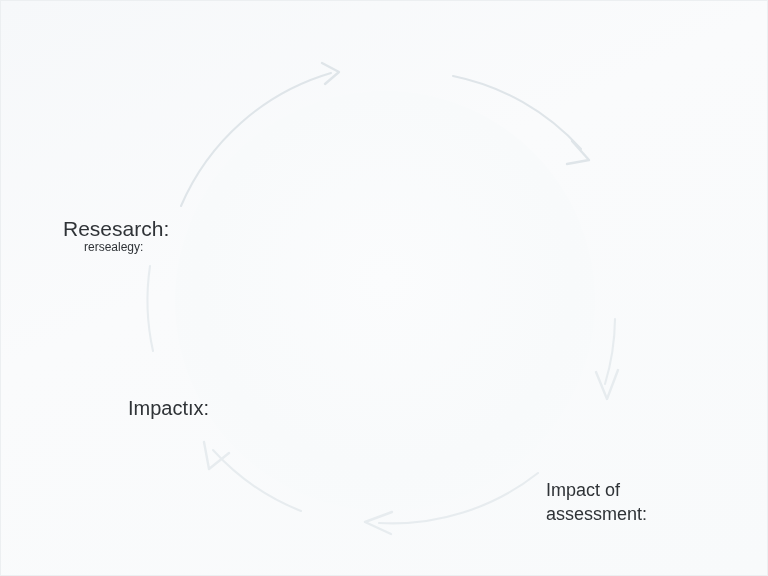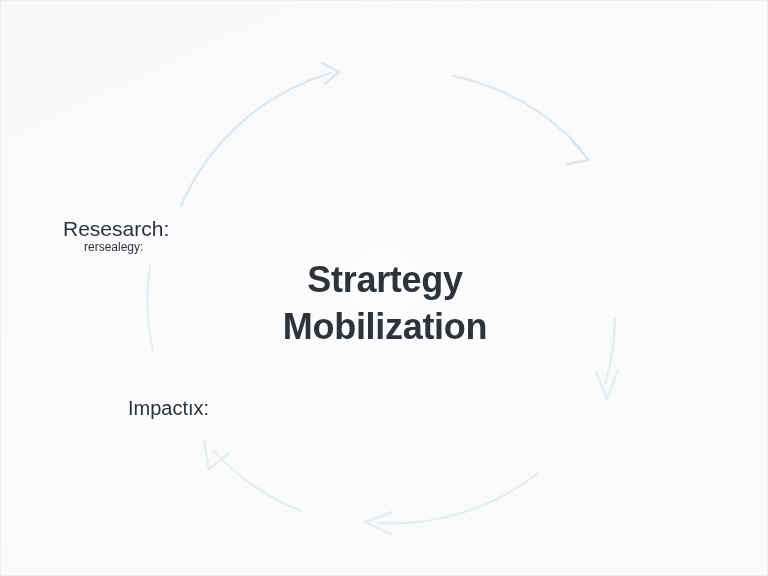--- a/index.html
+++ b/index.html
@@ -146,32 +146,32 @@
       <path class="head-faint" d="M 391 511 L 364 521 L 390 533"></path>
     </g>
 
     <g>
       <path class="arc-faint" d="M 300 510 A 235 235 0 0 1 212 449"></path>
       <path class="head-faint" d="M 203 441 L 208 468 L 228 452"></path>
       <path class="arc-faint" d="M 152 350 A 235 235 0 0 1 149 265"></path>
     </g>
   </svg>
 
-  <div id="center-block">
-    <div class="center-line">Strartegy</div>
-    <div class="center-line">Mobilization</div>
-  </div>
 
 
   <div class="node-label" id="label-left">
     <span class="lbl-line">Resesarch:</span>
   </div>
 
   <div class="node-label" id="label-left-sub">
     <span class="lbl-line">rersealegy:</span>
   </div>
 
   <div class="node-label" id="label-lowerleft">
     <span class="lbl-line">Impactıx:</span>
   </div>
 
+  <div class="node-label" id="label-lowerright">
+    <span class="lbl-line">Impact of</span>
+    <span class="lbl-line">assessment:</span>
+  </div>
 
 </div>
 
 </body></html>

